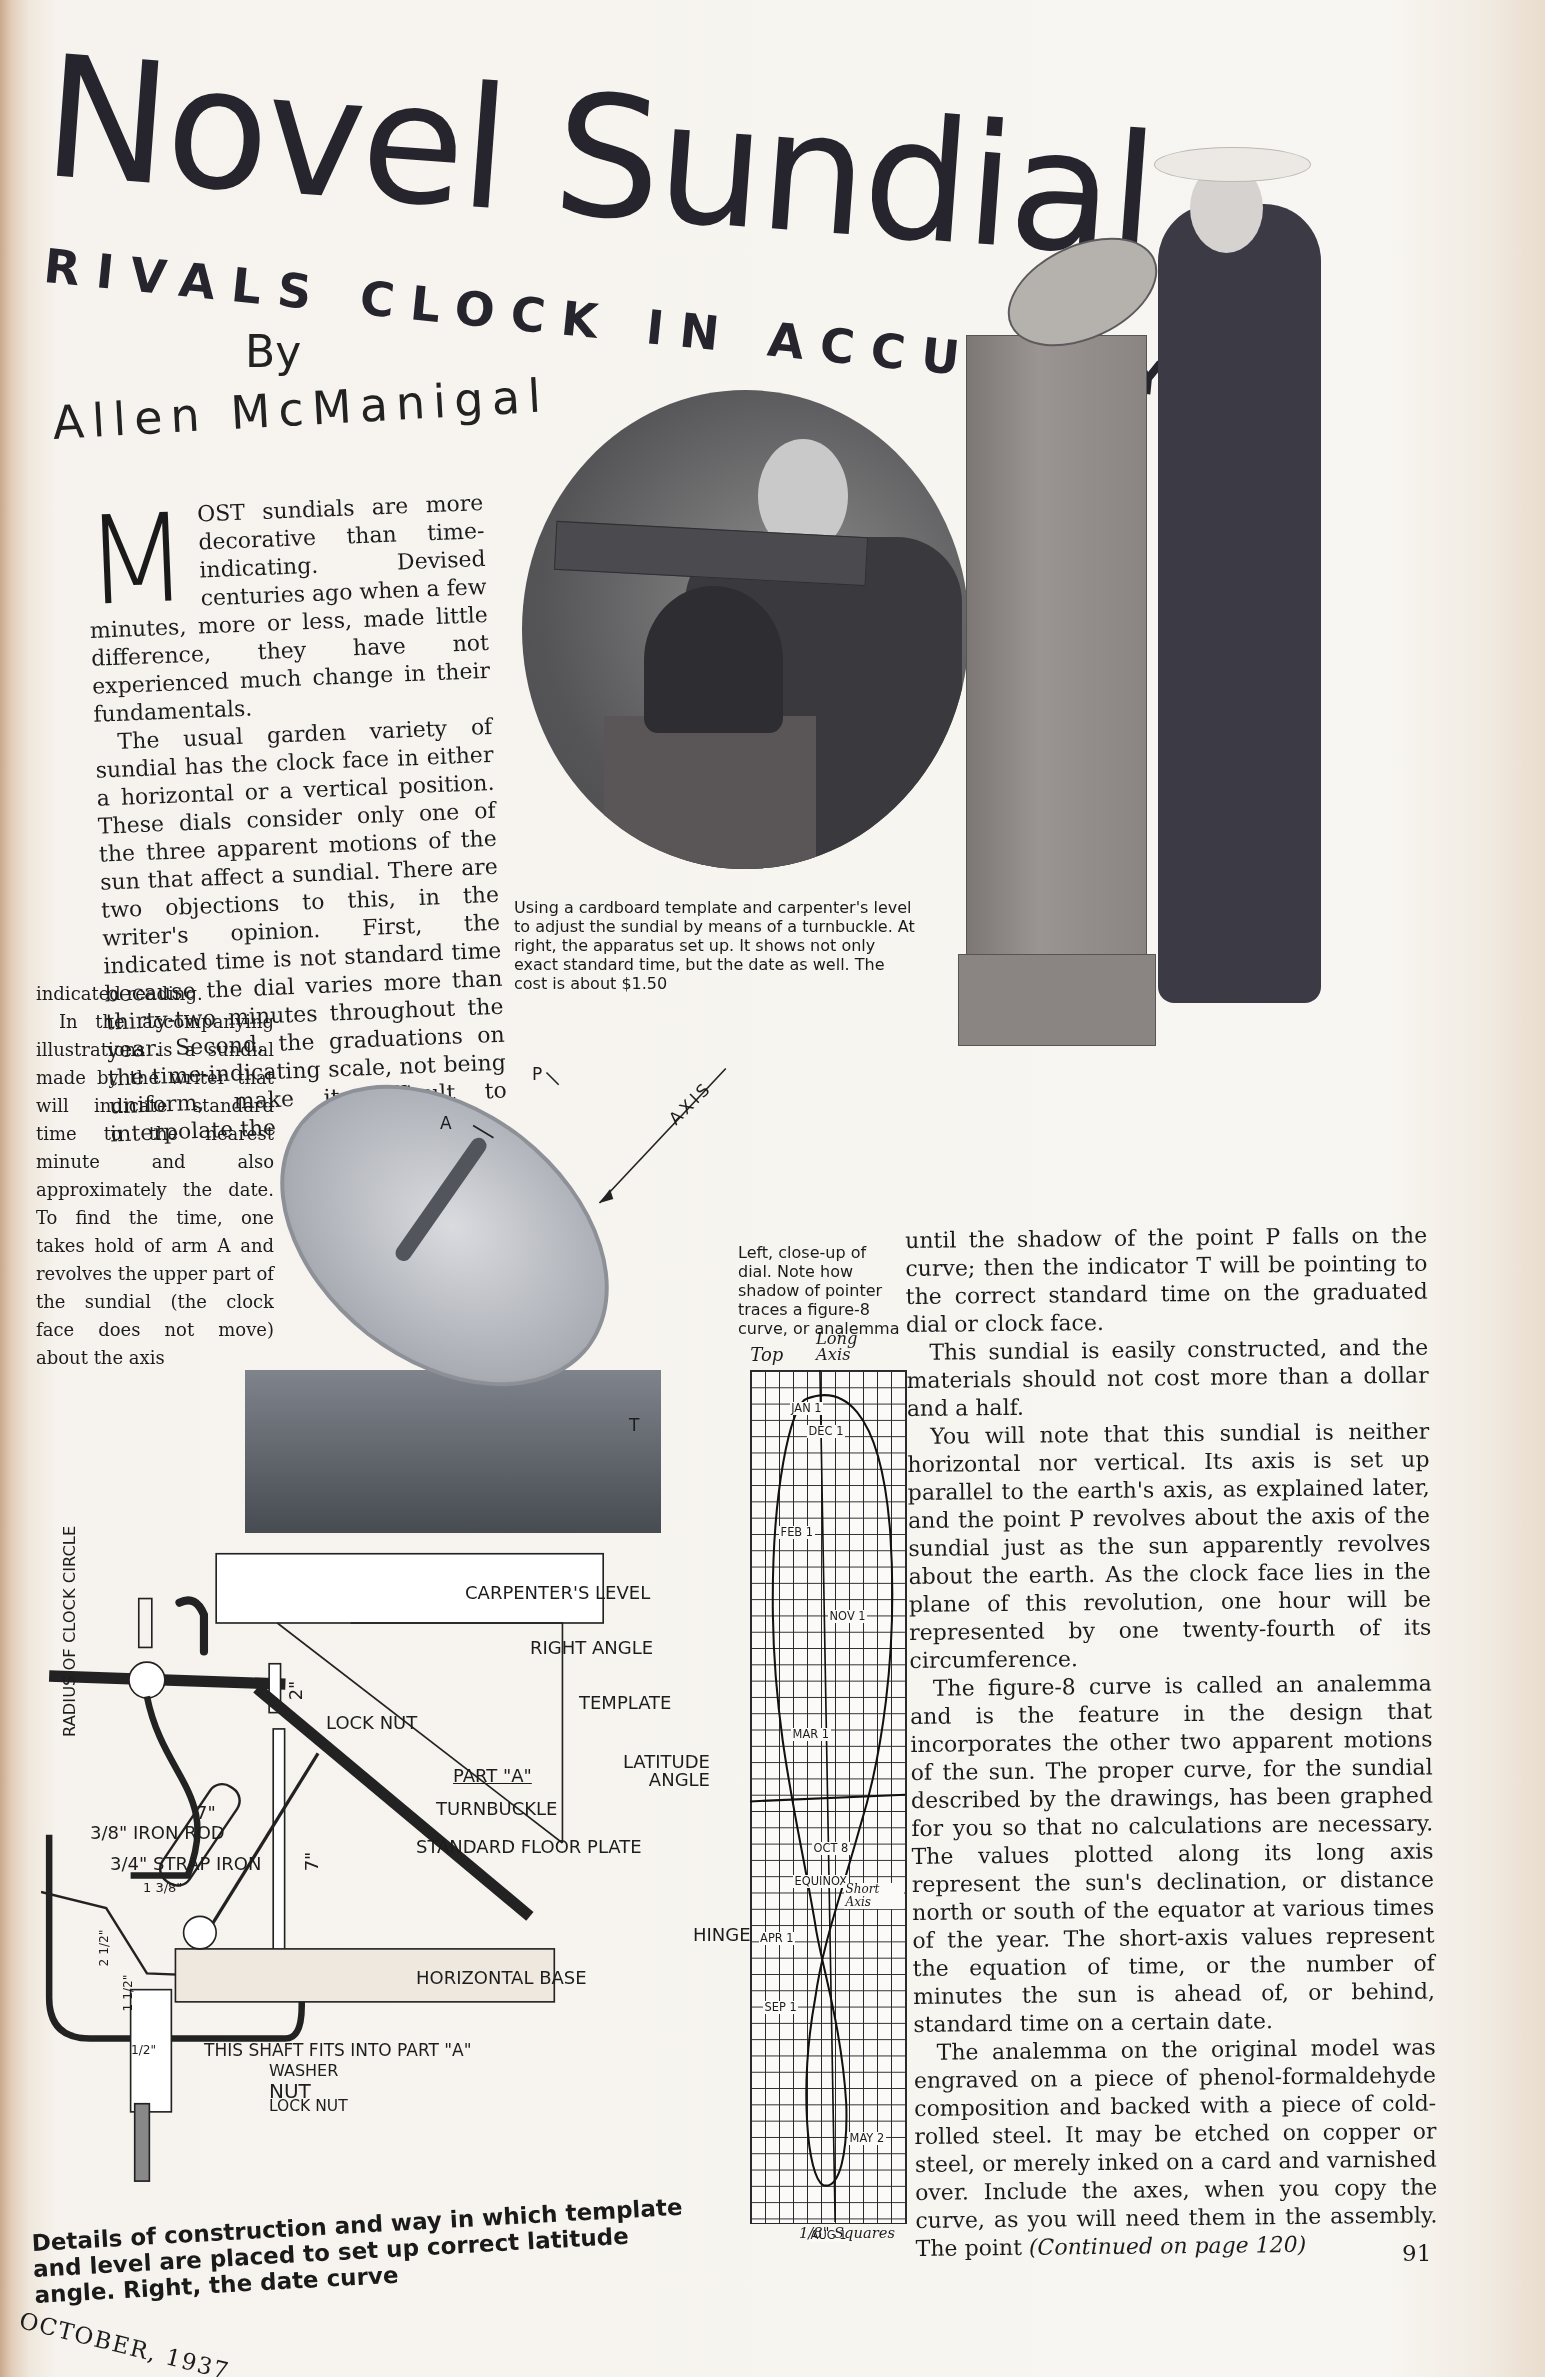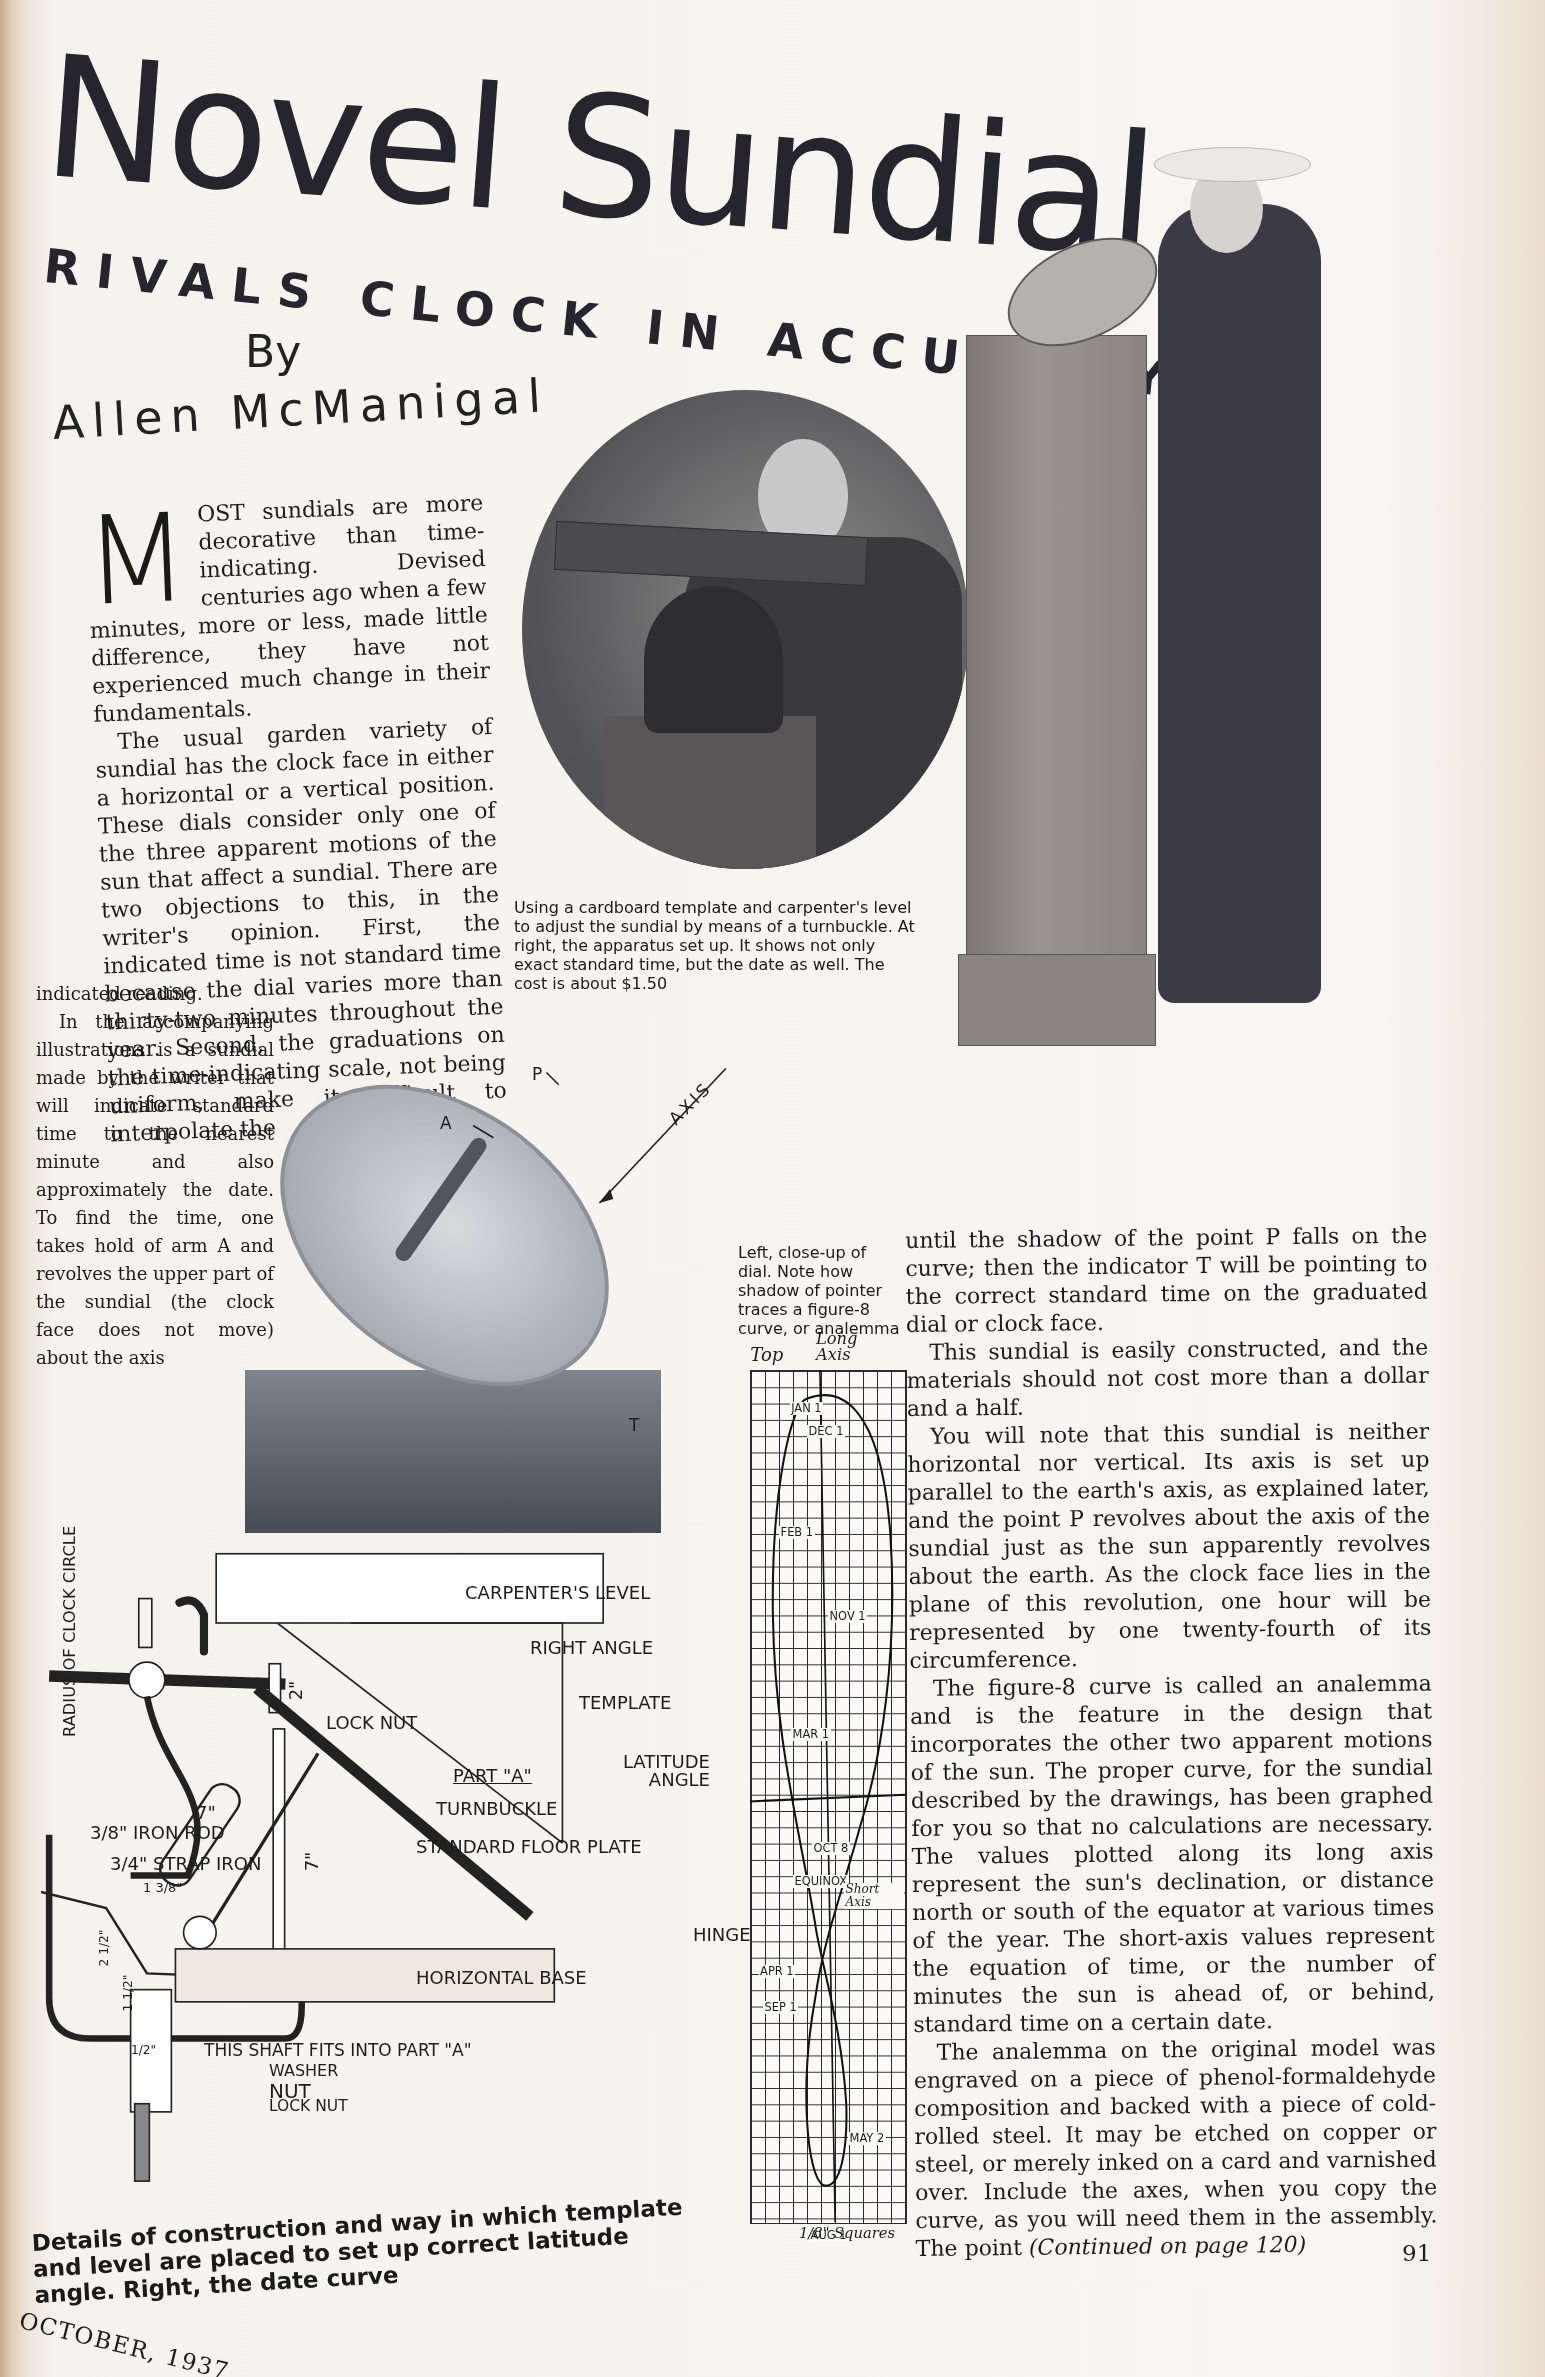--- a/index.html
+++ b/index.html
@@ -153,21 +153,21 @@
     <path d="M70,35 C110,20 160,40 172,200 C182,350 160,480 135,560 C110,650 90,700 80,770 C60,880 70,990 90,1000 C110,1005 120,960 118,900 C112,800 85,720 80,680 C60,560 30,450 28,300 C26,150 50,40 70,35 Z" fill="none" stroke="#111" stroke-width="2.5"></path>
   </svg>
   <span class="amark" style="left:19.6px;top:65px;margin-left:36px;">JAN 1</span>
   <span class="amark" style="left:73px;top:88px;">DEC 1</span>
   <span class="amark" style="left:45px;top:189px;">FEB 1</span>
   <span class="amark" style="left:94px;top:273px;">NOV 1</span>
   <span class="amark" style="left:57px;top:391px;">MAR 1</span>
   <span class="amark" style="left:78px;top:505px;">OCT 8</span>
   <span class="amark" style="left:21px;top:538px;margin-left:38px;">EQUINOX</span>
   <span class="amark script" style="left:110px;top:546px;font-size:12px;width:57px;">Short Axis</span>
-  <span class="amark" style="left:24.5px;top:628px;">APR 1</span>
+  <span class="amark" style="left:24.5px;top:595px;">APR 1</span>
   <span class="amark" style="left:29px;top:664px;">SEP 1</span>
   <span class="amark" style="left:114px;top:795px;">MAY 2</span>
   <span class="amark" style="left:75px;top:848px;margin-top:44px;">AUG 1</span>
 
   <span class="abs script" style="left:65px;top:887px;font-size:14.7px;white-space:nowrap;">1/8" Squares</span>
 </div>
 
 <div class="abs drawing">
   <svg class="abs" style="left:0;top:0;width:717px;height:677px;" viewBox="0 0 880 830" width="717" height="677">
 

